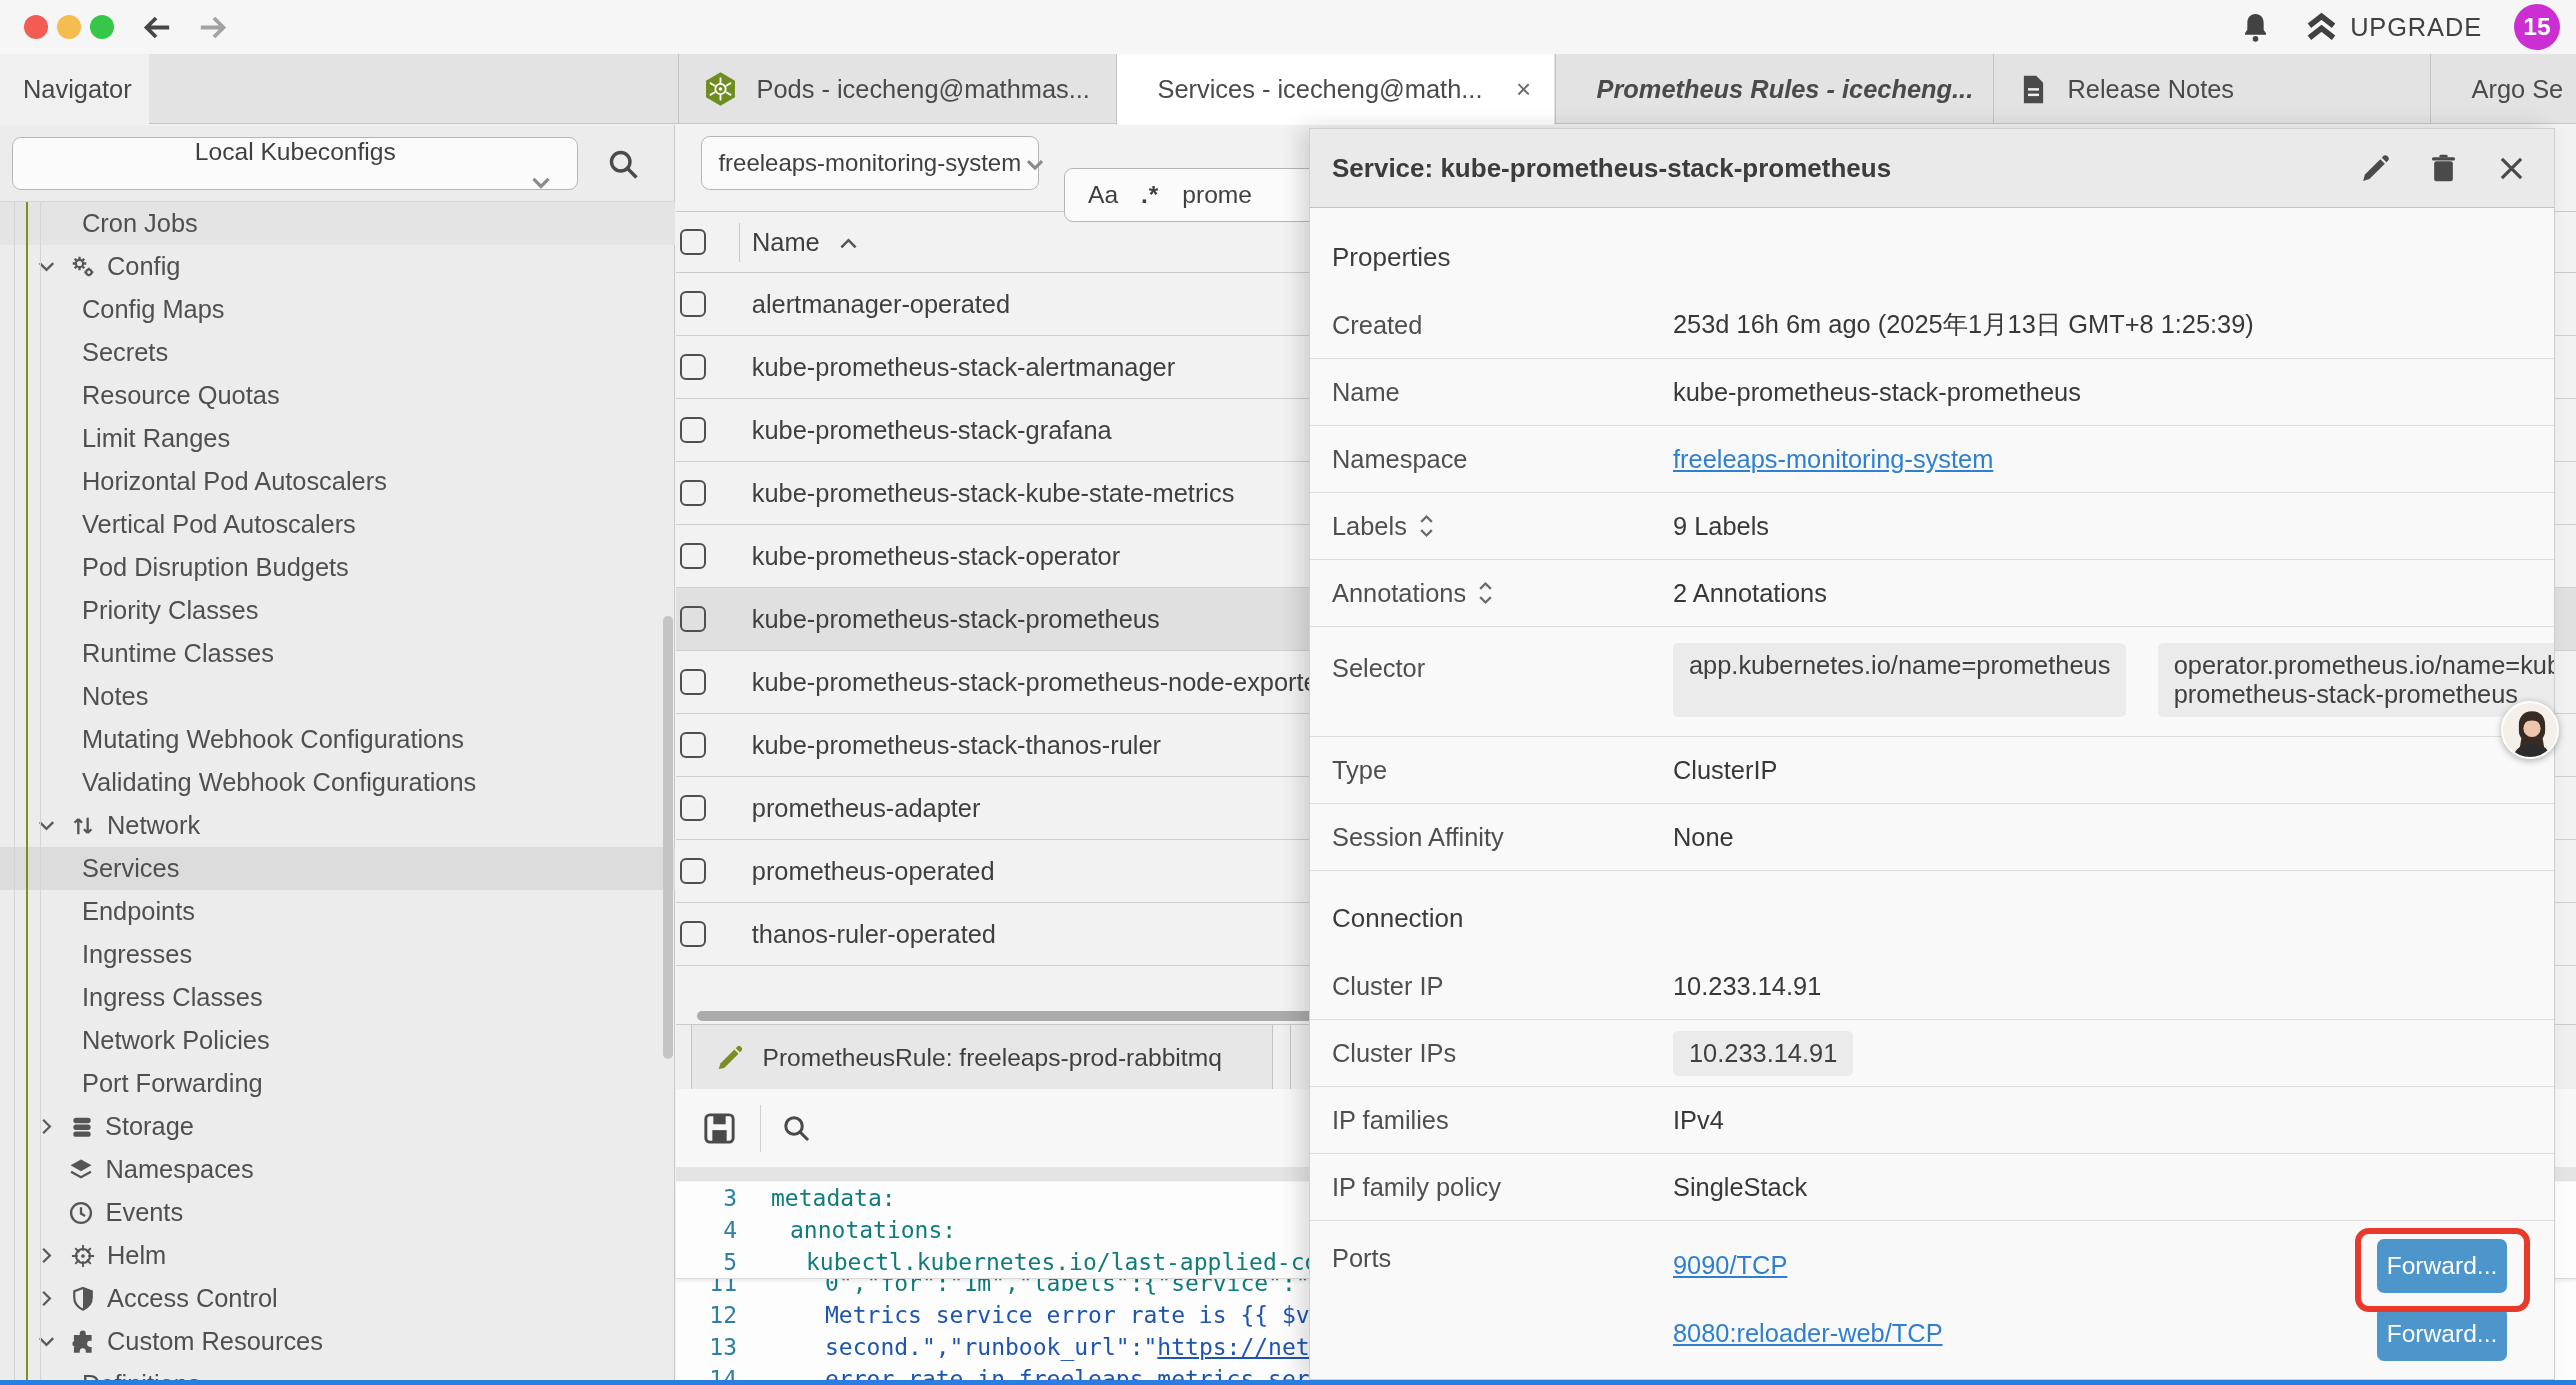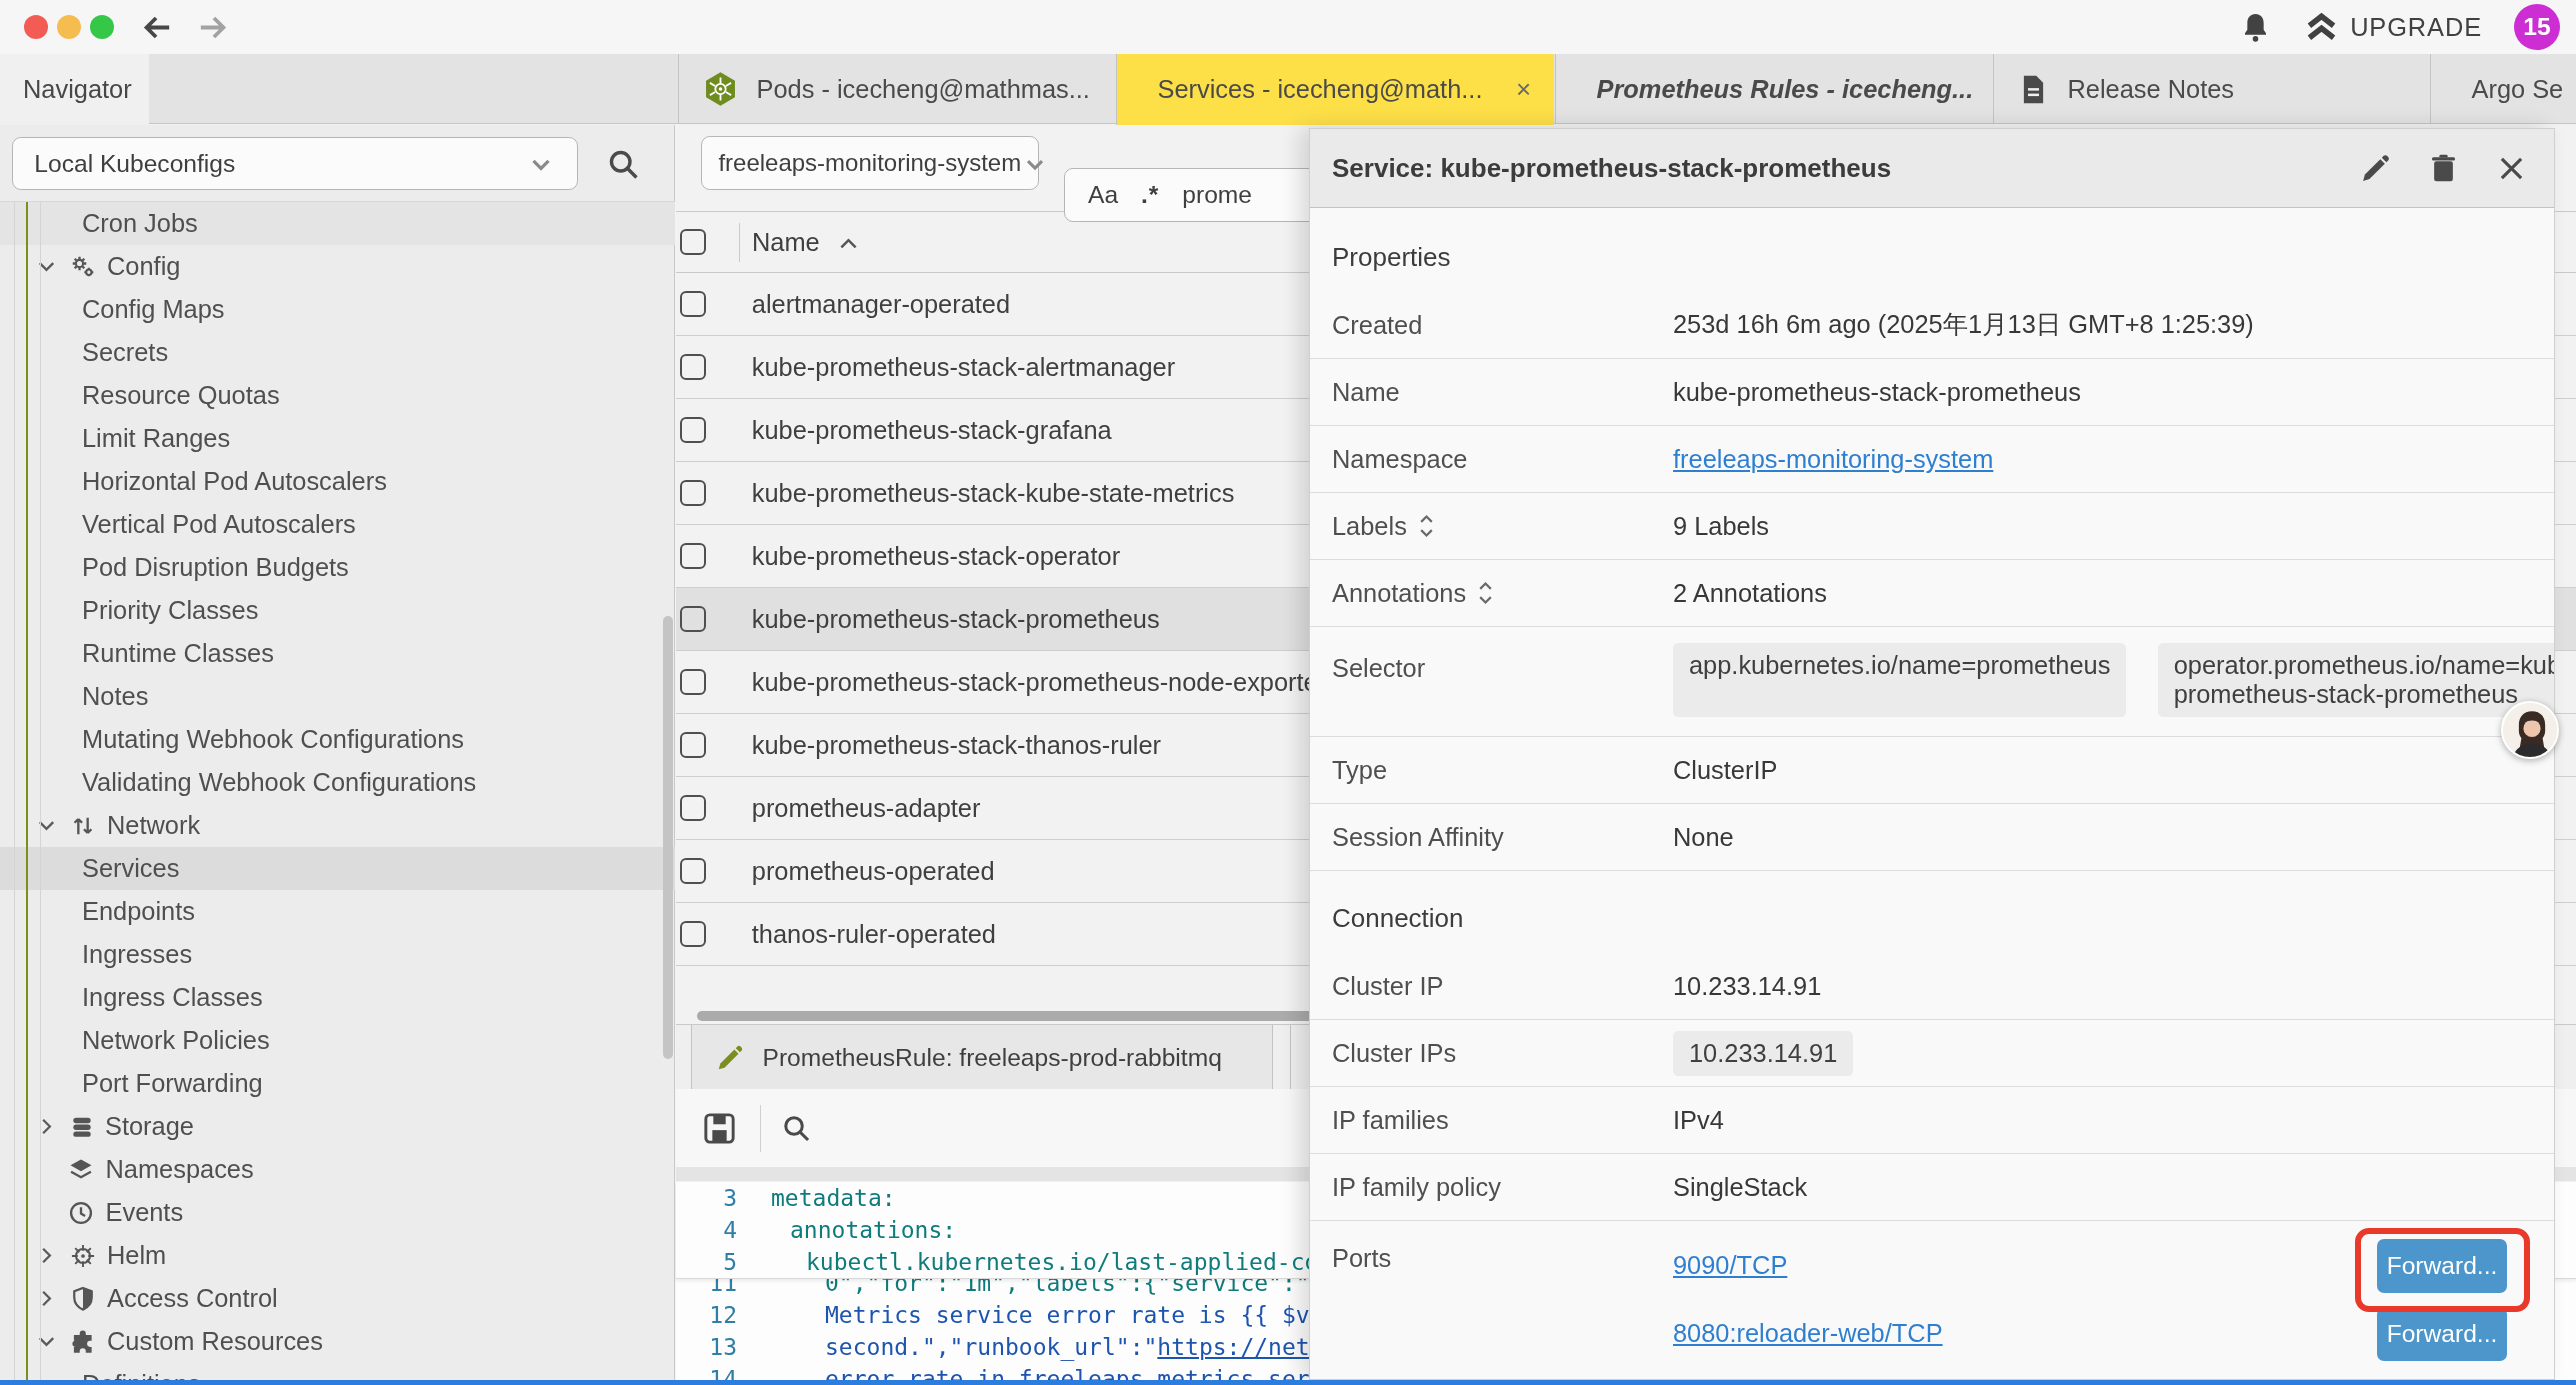--- a/index.html
+++ b/index.html
@@ -22,28 +22,28 @@
 #upgrade { display:flex; align-items:center; gap:12.3px; color:#414141; font-size:25.4px; letter-spacing:0.9px; }
 #notif-badge { width:46px; height:46px; border-radius:50%; background:#cc2ed4; color:#fff;
   font-size:24.6px; font-weight:bold; display:flex; align-items:center; justify-content:center; }
 
 
 #tabbar { position:absolute; left:0; top:54px; width:2576px; height:70px; background:#e3e3e3; border-bottom:0.9px solid #c6c6c6; }
 #navigator-tab { position:absolute; left:0; top:0; width:149px; height:71px; background:#f0f0f0;
   display:flex; align-items:center; padding-left:23px; font-size:25.4px; color:#474747; }
 .tab { position:absolute; top:0; height:70px; display:flex; align-items:center; gap:17.5px;
   padding:0 23px; border-left:0.9px solid #c3c3c3; font-size:25.4px; color:#4a4a4a; overflow:hidden; white-space:nowrap; }
-.tab.active { background:#fde047; height:71px; }
+.tab.active { background:#ffffff; height:71px; }
 .tab .close { margin-left:16px; color:#6b6b6b; font-size:26px; }
 .tab.italic-tab .tab-label { font-style:italic; }
 
 
 #navigator { position:absolute; left:0; top:125px; width:675px; height:1260px; background:#ececec; border-right:0.9px solid #c9c9c9; }
 #kubeconfig-select { position:absolute; left:12.3px; top:12.3px; width:566px; height:53px; background:#fbfbfb;
-  border:0.9px solid #b5b5b5; border-radius:8.8px; display:flex; align-items:center; padding:0 21px; font-size:24.6px; color:#3f3f3f; }
+  border:0.9px solid #b5b5b5; border-radius:8.8px; display:flex; align-items:center; padding:0 21px; font-size:24.6px; color:#3f3f3f;flex-direction:column; }
 #kubeconfig-select .chev { margin-left:auto; color:#8a8a8a; }
 #nav-search { position:absolute; left:605px; top:21px; color:#4a4a4a; }
 #tree { position:absolute; left:0; top:76px; width:675px; height:1184px; border-top:0.9px solid #d7d7d7; overflow:hidden; }
 .guide { position:absolute; top:0; bottom:0; width:0.9px; background:#d4d4d4; }
 #guide-green { position:absolute; top:0; bottom:0; left:26px; width:1.8px; background:#7d8d20; }
 .trow { height:43px; display:flex; align-items:center; font-size:25.4px; color:#4f4f4f; white-space:nowrap; }
 .trow.leaf { padding-left:82px; }
 .trow.group { padding-left:35px; gap:10.5px; }
 .trow.item { padding-left:67px; gap:10.5px; }
 .trow .tchev { color:#5a5a5a; width:23px; display:flex; }

